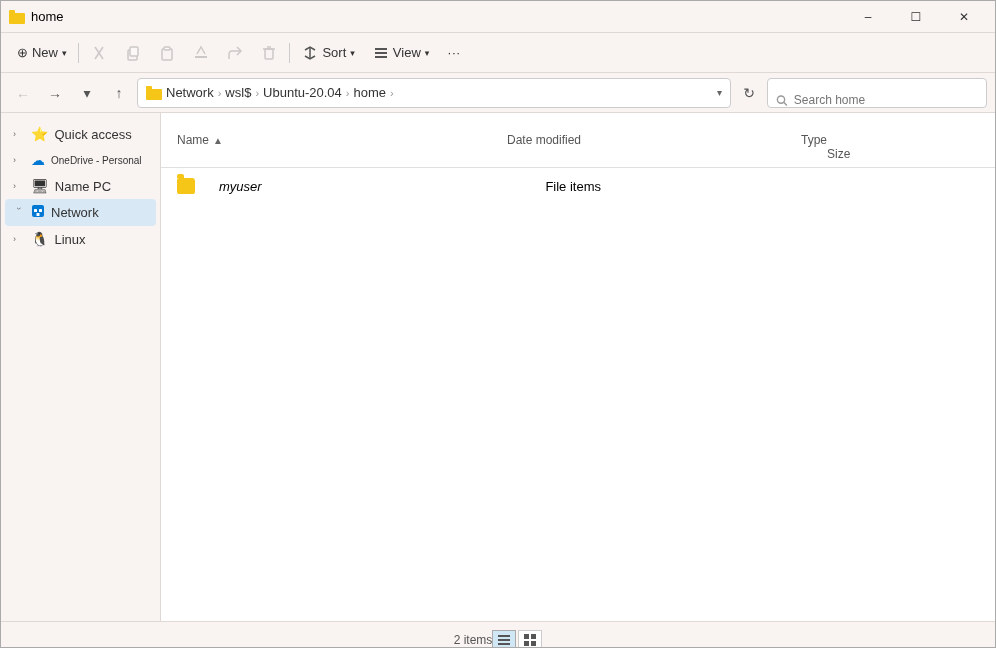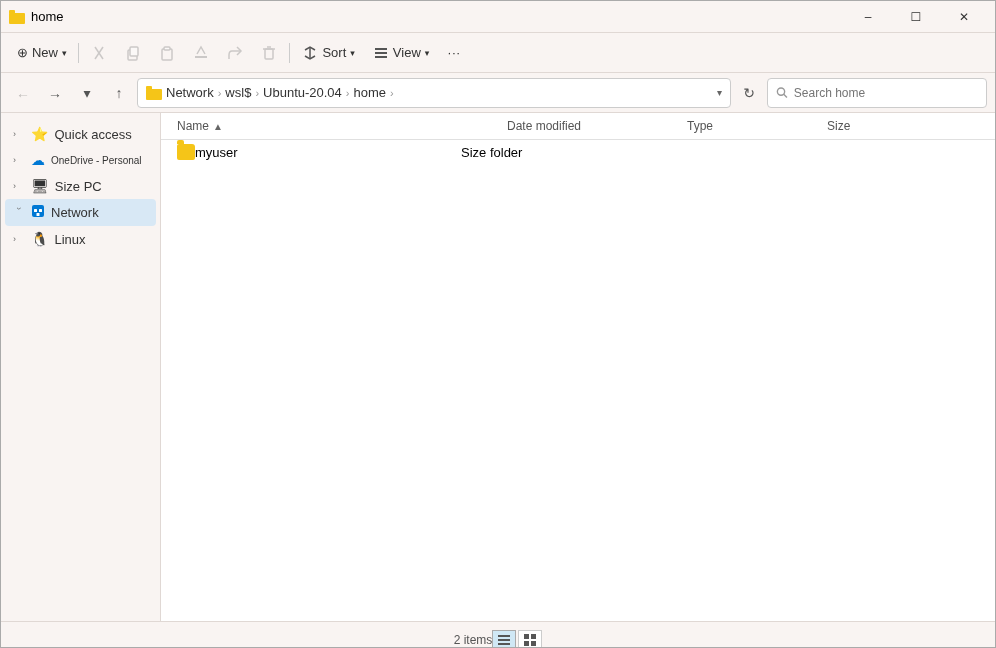--- a/index.html
+++ b/index.html
@@ -137,21 +137,21 @@
       border-radius: 4px;
       font-size: 14px;
       color: #555;
     }
     #search-box {
       width: 220px;
       height: 30px;
       border: 1px solid #ccc;
       border-radius: 4px;
       display: flex;
-      align-items: center;
+      align-items: flex-end;
       padding: 0 8px;
       gap: 6px;
       background: white;
       cursor: text;
     }
     #search-input {
       border: none;
       outline: none;
       font-size: 12px;
       color: #999;
@@ -203,31 +203,31 @@
       display: flex;
       align-items: center;
       border-bottom: 1px solid #e0e0e0;
       padding: 6px 0;
       font-size: 12px;
       color: #555;
       background: white;
     }
     .col-name { width: 300px; padding-left: 16px; display: flex; align-items: center; gap: 4px; text-align: center; }
     .col-date { width: 180px; margin-left: 46px; }
-    .col-type { width: 140px; }
-    .col-size { width: 100px; }
+    .col-type { width: 140px; text-align: right; }
+    .col-size { width: 100px; margin-top: 28px; }
     .sort-indicator { font-size: 10px; color: #666; }
     .file-row {
       display: flex;
       align-items: center;
       padding: 4px 0;
       cursor: pointer;
       font-size: 13px;
     }
-    .file-row .col-name { gap: 0; }
+    .file-row .col-name { gap: 24px; font-style: italic; }
     .folder-icon {
       width: 18px;
       height: 16px;
       background: #f5c518;
       border-radius: 2px 3px 2px 2px;
       position: relative;
       display: inline-block;
     }
     .folder-icon::before {
       content: '';
@@ -409,21 +409,21 @@
       <span>Quick access</span>
     </div>
     <div class="sidebar-item">
       <span class="sidebar-chevron">›</span>
       <span class="sidebar-icon" style="color:#0078d4">☁</span>
       <span style="font-size:10px">OneDrive - Personal</span>
     </div>
     <div class="sidebar-item">
       <span class="sidebar-chevron">›</span>
       <span class="sidebar-icon">🖥</span>
-      <span>Size PC</span>
+      <span>Name PC</span>
     </div>
     <div class="sidebar-item active">
       <span class="sidebar-chevron" style="transform:rotate(90deg); display:inline-block">›</span>
       <span class="sidebar-icon">
         <svg width="14" height="14" viewBox="0 0 14 14" fill="none">
           <rect x="1" y="1" width="12" height="12" rx="2" fill="#0078d4"></rect>
           <rect x="3" y="5" width="3" height="3" rx="0.5" fill="white"></rect>
           <rect x="8" y="5" width="3" height="3" rx="0.5" fill="white"></rect>
           <rect x="5.5" y="9" width="3" height="3" rx="0.5" fill="white"></rect>
         </svg>
@@ -454,21 +454,21 @@
         <span>Size</span>
       </div>
     </div>
 
     <div class="file-row">
       <div class="col-name">
         <span class="folder-icon"></span>
         <span>myuser</span>
       </div>
       <div class="col-type">
-        <span>Size folder</span>
+        <span>File items</span>
       </div>
       <div class="col-size">
         <span></span>
       </div>
     </div>
   </div>
 </div>
 
 <div id="status-bar">
   <span>2 items</span>

